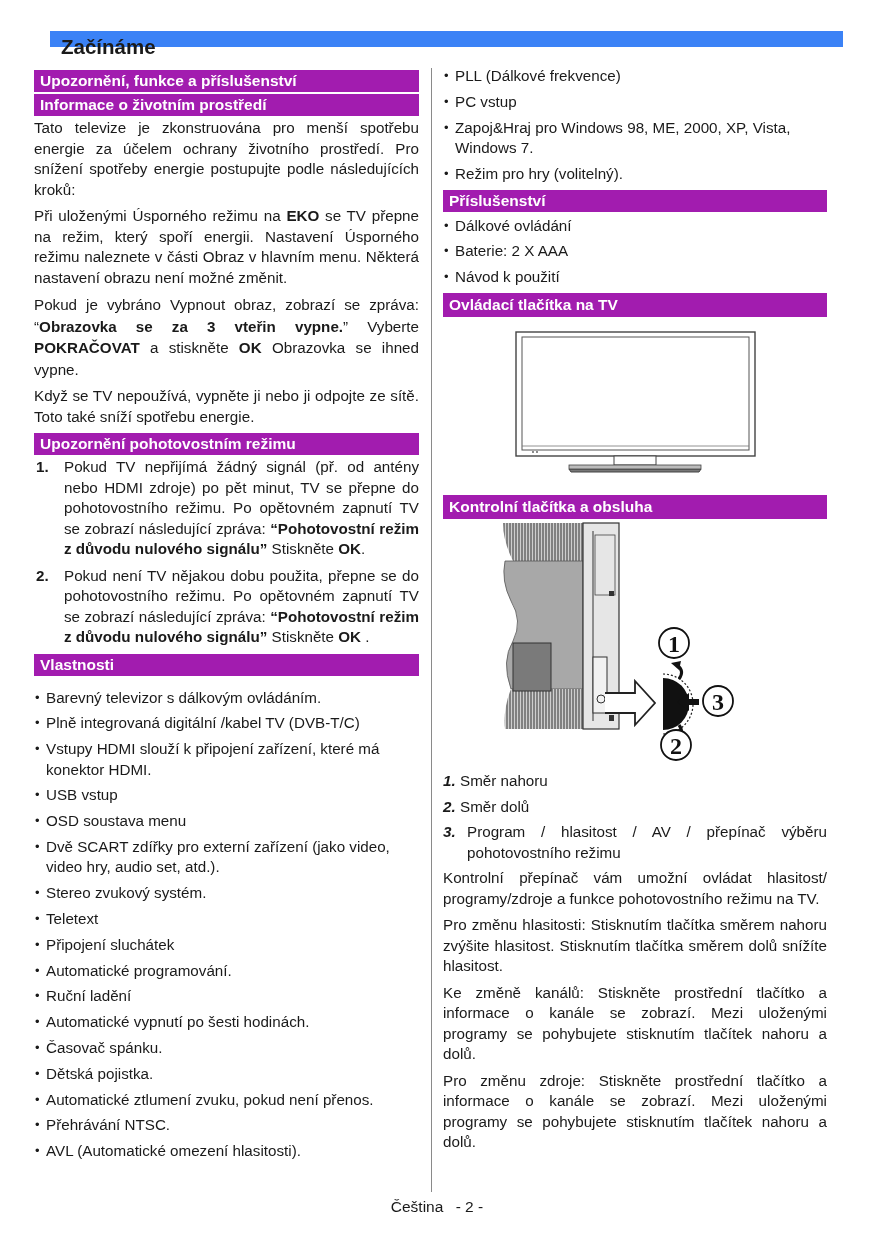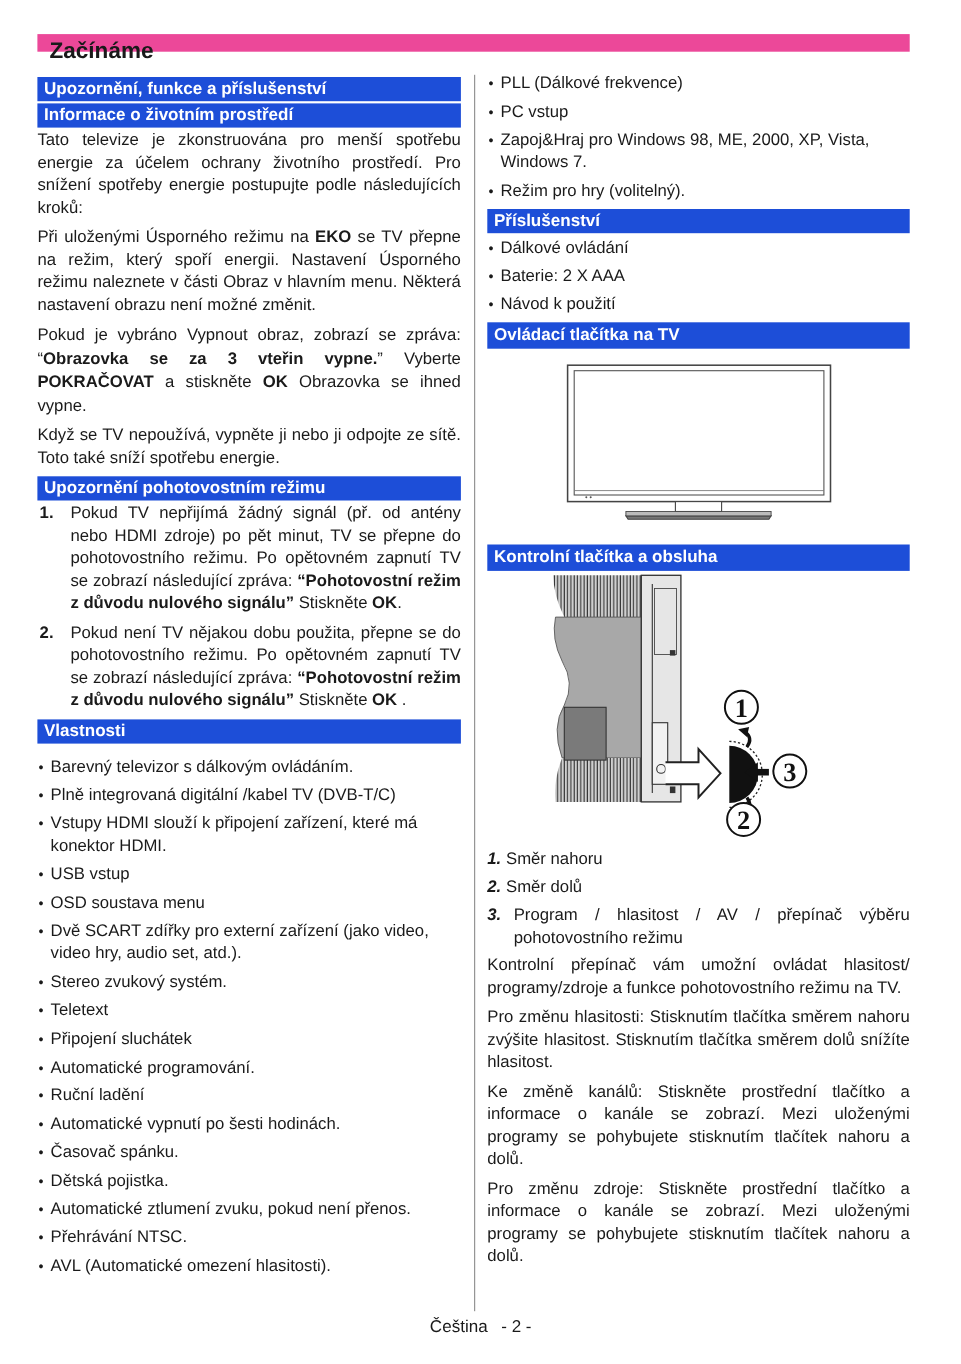--- a/index.html
+++ b/index.html
@@ -1,24 +1,24 @@
 <!DOCTYPE html>
 <html><head>
 <meta charset="utf-8">
 <style>
   * { box-sizing: border-box; margin: 0; padding: 0; }
   html, body { width: 874px; height: 1240px; background: #ffffff; overflow: hidden; }
   body { position: relative; font-family: "Liberation Sans", sans-serif; color: #1a1a1a; font-size: 15.2px; line-height: 20.5px; }
-  .title-bar { position: absolute; left: 34px; top: 31px; width: 793px; height: 16px; background: #ec4899; }
+  .title-bar { position: absolute; left: 50px; top: 31px; width: 793px; height: 16px; background: #3b82f6; }
   .title-bar span { position: absolute; left: 11px; top: 3px; font-size: 20.5px; line-height: 26px; font-weight: bold; color: #1a1a1a; }
   .col { position: absolute; top: 70px; }
   .col-left { left: 34px; width: 385px; }
   .col-right { left: 443px; width: 384px; top: 66px; }
   .divider { position: absolute; left: 431px; top: 68px; width: 1px; height: 1124px; background: #8a8a8a; }
-  .hdr { background: #1d4ed8; color: #ffffff; font-weight: bold; font-size: 15.5px; height: 22px; line-height: 22px; padding-left: 6px; margin-bottom: 2px; white-space: nowrap; }
+  .hdr { background: #a21caf; color: #ffffff; font-weight: bold; font-size: 15.5px; height: 22px; line-height: 22px; padding-left: 6px; margin-bottom: 2px; white-space: nowrap; }
   .para { text-align: justify; margin-bottom: 6px; }
   .para b { font-weight: bold; }
   .olist { margin-bottom: 6px; }
   .oitem { position: relative; padding-left: 30px; text-align: justify; margin-bottom: 6px; }
   .oitem .num { position: absolute; left: 2px; top: 0; font-weight: bold; }
   .blist .bitem { position: relative; padding-left: 12px; margin-bottom: 5.3px; }
   .blist .bitem::before { content: "•"; position: absolute; left: 1px; top: 0; font-size: 13px; }
   .nlist .nitem { position: relative; padding-left: 17px; margin-bottom: 5px; text-align: justify; }
   .nlist .nitem .n { position: absolute; left: 0; top: 0; font-weight: bold; font-style: italic; }
   .tv-fig { width: 384px; height: 162px; position: relative; margin: 6px 0 10px; }

